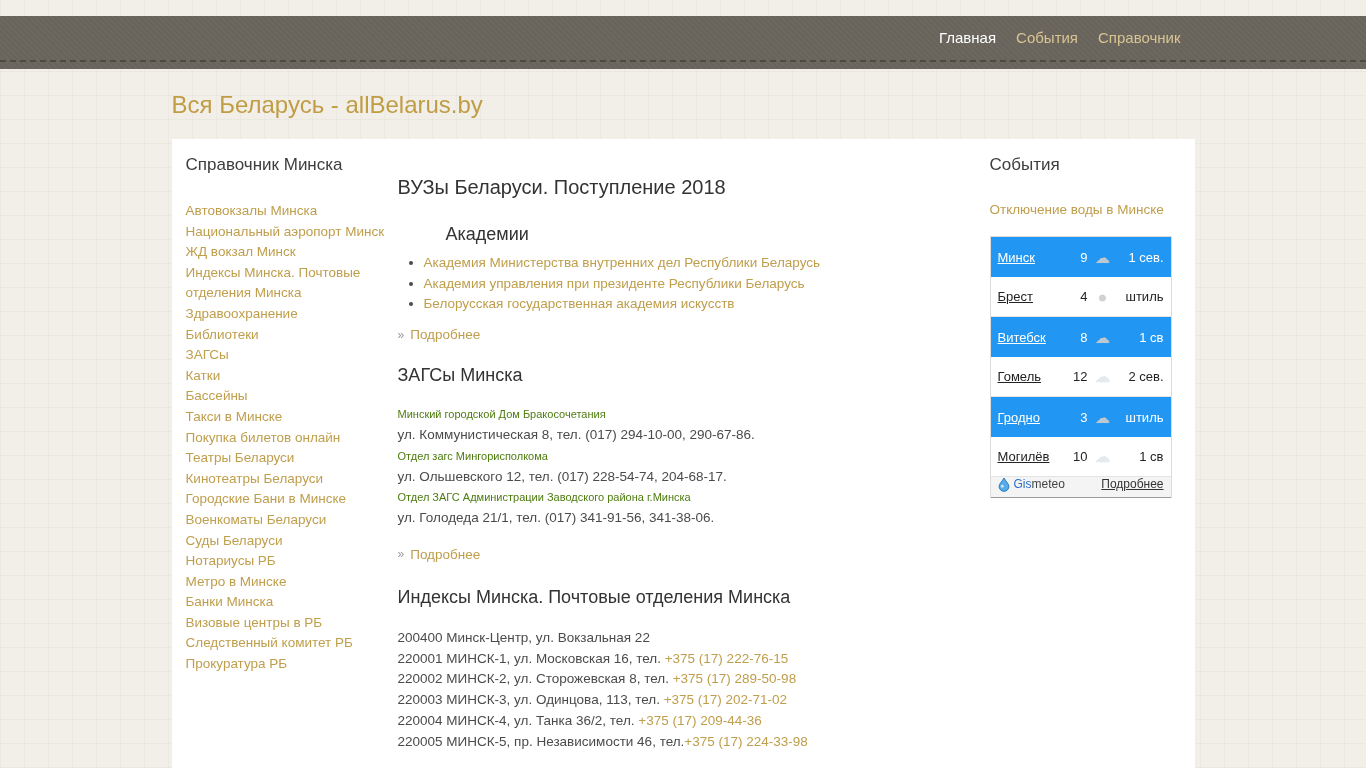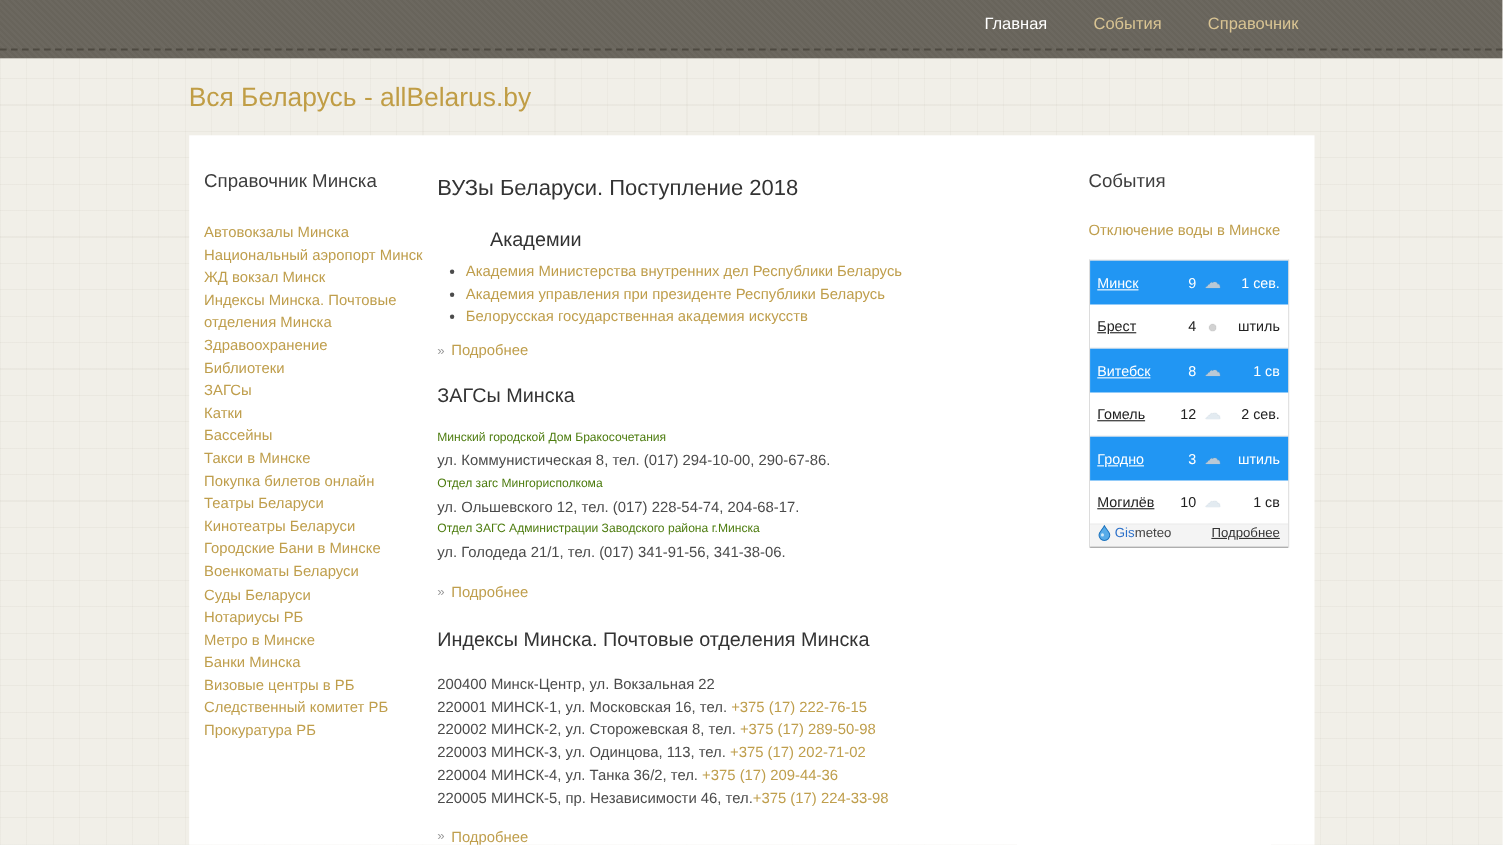--- a/index.html
+++ b/index.html
@@ -21,24 +21,24 @@
     background-image: repeating-linear-gradient(45deg, rgba(255,255,255,.015) 0 2px, rgba(0,0,0,.02) 2px 4px);
     position: relative;
   }
   .topbar::after {
     content: "";
     position: absolute;
     left: 0; right: 0; bottom: 7px;
     border-top: 2px dashed #4e4a42;
   }
   .topbar-inner {
-    width: 1023px; margin: 0 auto;
+    width: 1023px; margin: 16px auto;
     height: 42px;
     display: flex; justify-content: flex-end; align-items: center;
-    gap: 42px; padding-right: 14px;
+    gap: 20px; padding-right: 14px;
   }
   .nav-item { font-size: 15px; color: #d9c493; }
   .nav-item.active { color: #ffffff; }
 
   
   .site-header { width: 1023px; margin: 0 auto; }
   .site-title {
     font-size: 24px; font-weight: normal;
     color: #c09d45;
     padding: 22px 0 20px 0;
@@ -49,21 +49,21 @@
     width: 1023px; margin: 0 auto;
     background: #ffffff;
     min-height: 648px;
     display: flex;
   }
 
   
   .sidebar { width: 226px; flex: 0 0 226px; padding-left: 14px; }
   .sidebar-title, .events-title {
     font-size: 17px; font-weight: normal; color: #3e3e3e;
-    margin-top: 32px;
+    margin-top: 16px;
   }
   .sidebar-list { margin-top: 26px; }
   .sidebar-link {
     display: block;
     font-size: 13.5px; line-height: 20.6px;
     color: #bf9e4c;
   }
 
   
   .main { flex: 1 1 auto; padding-right: 30px; color: #4b4b4b; }

